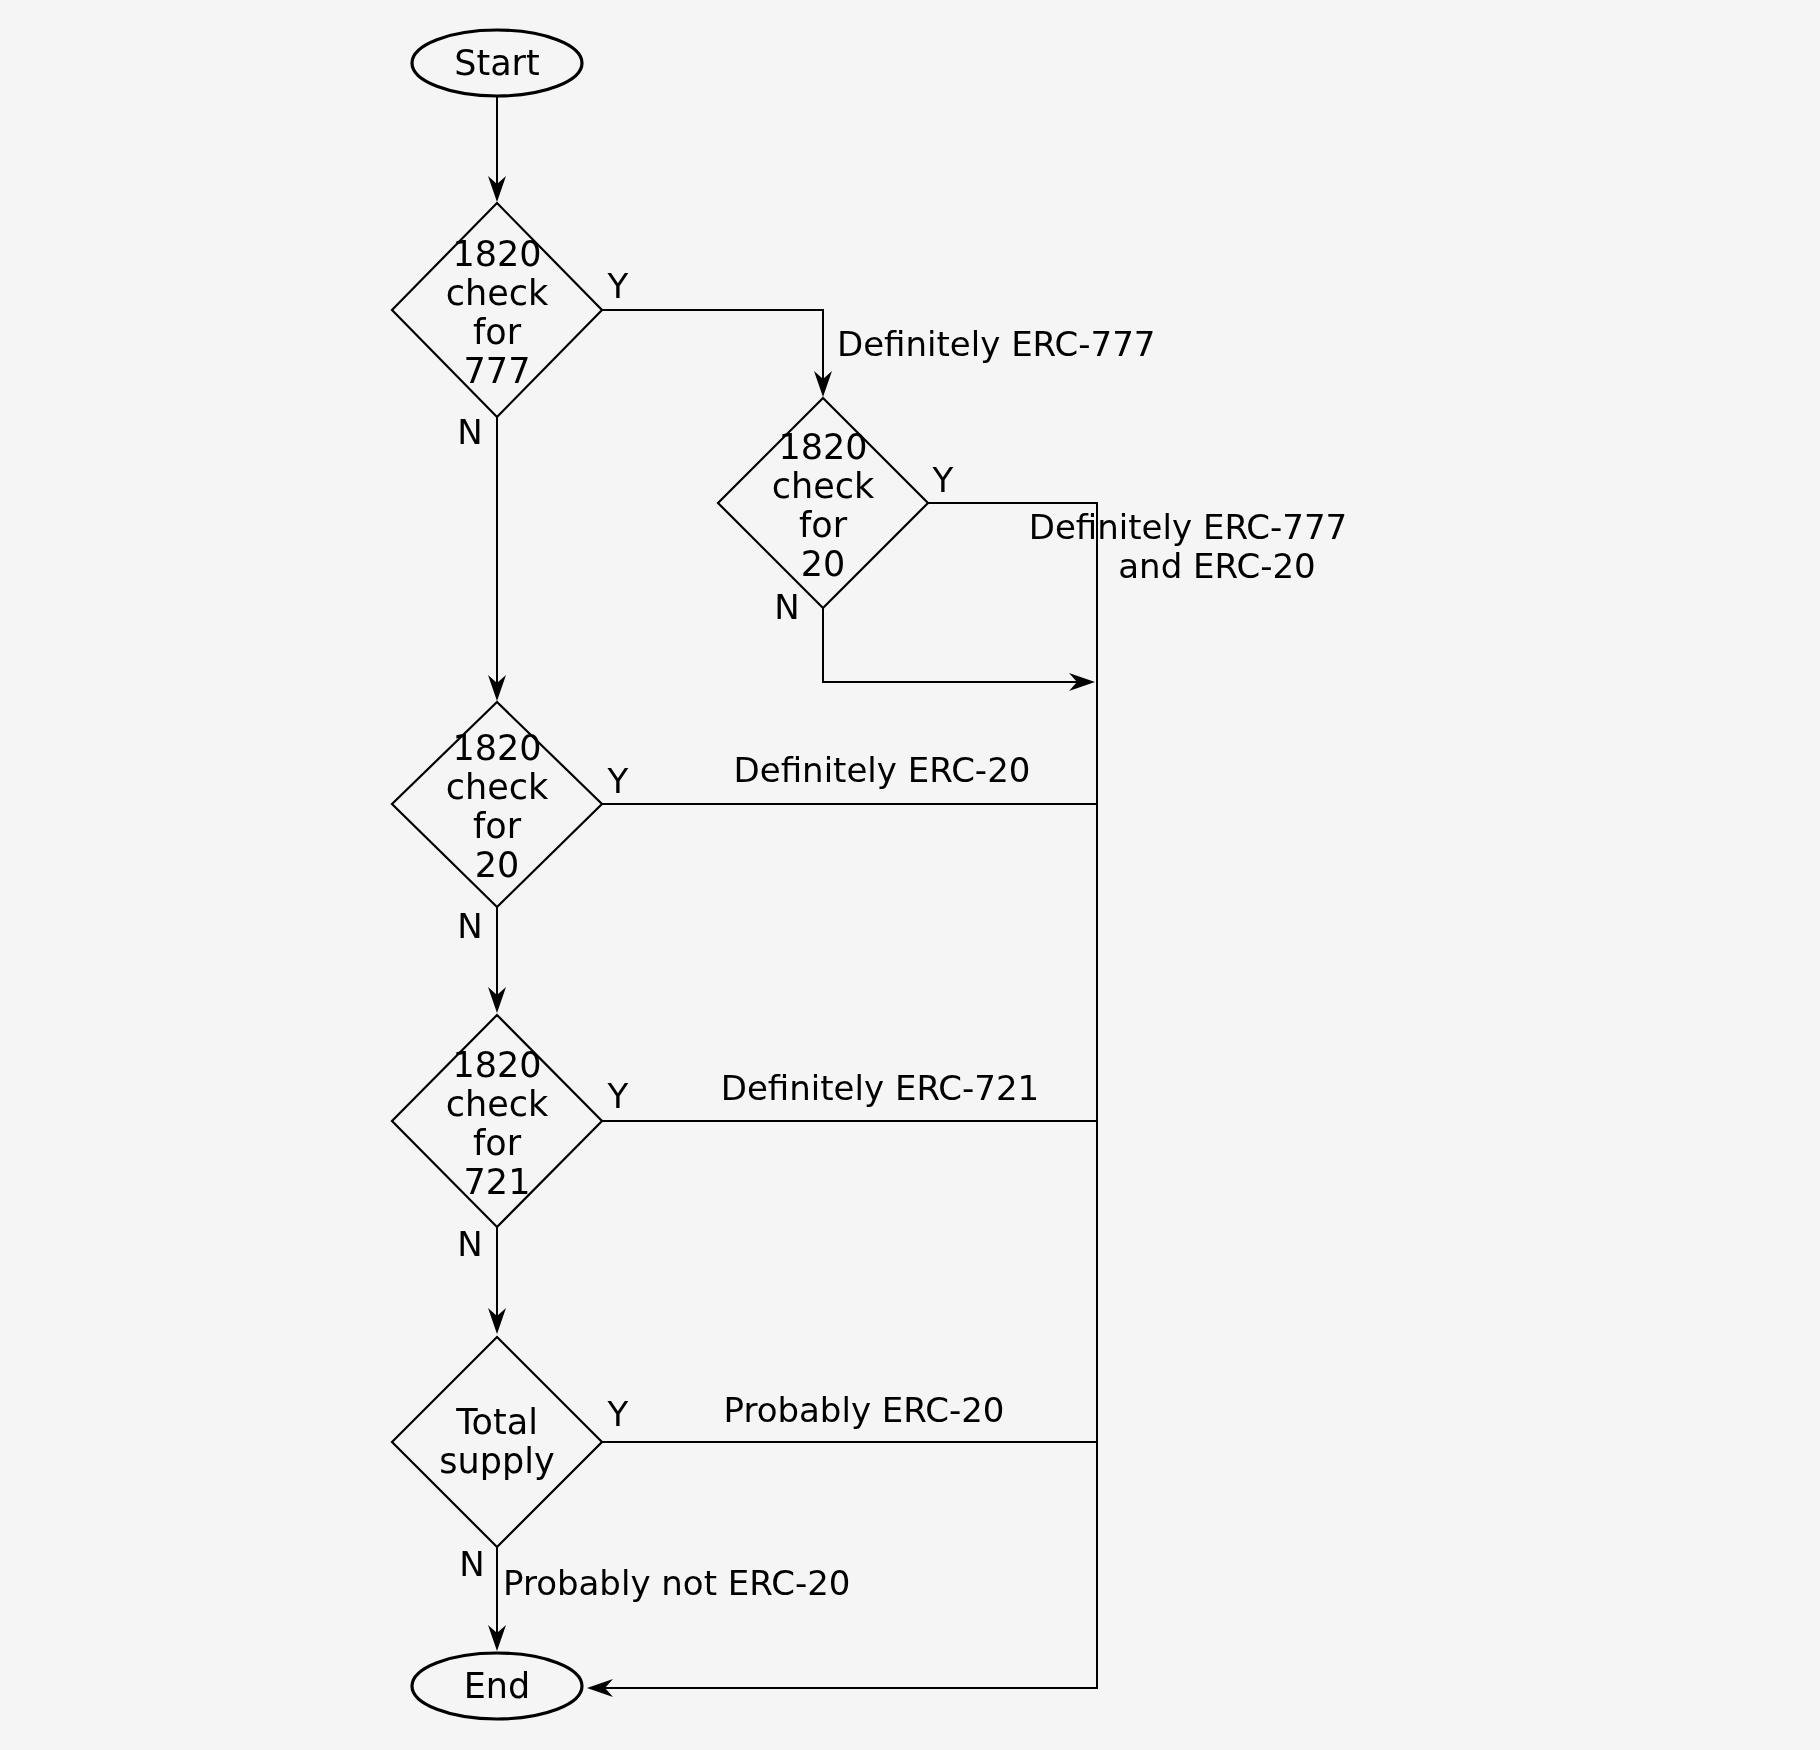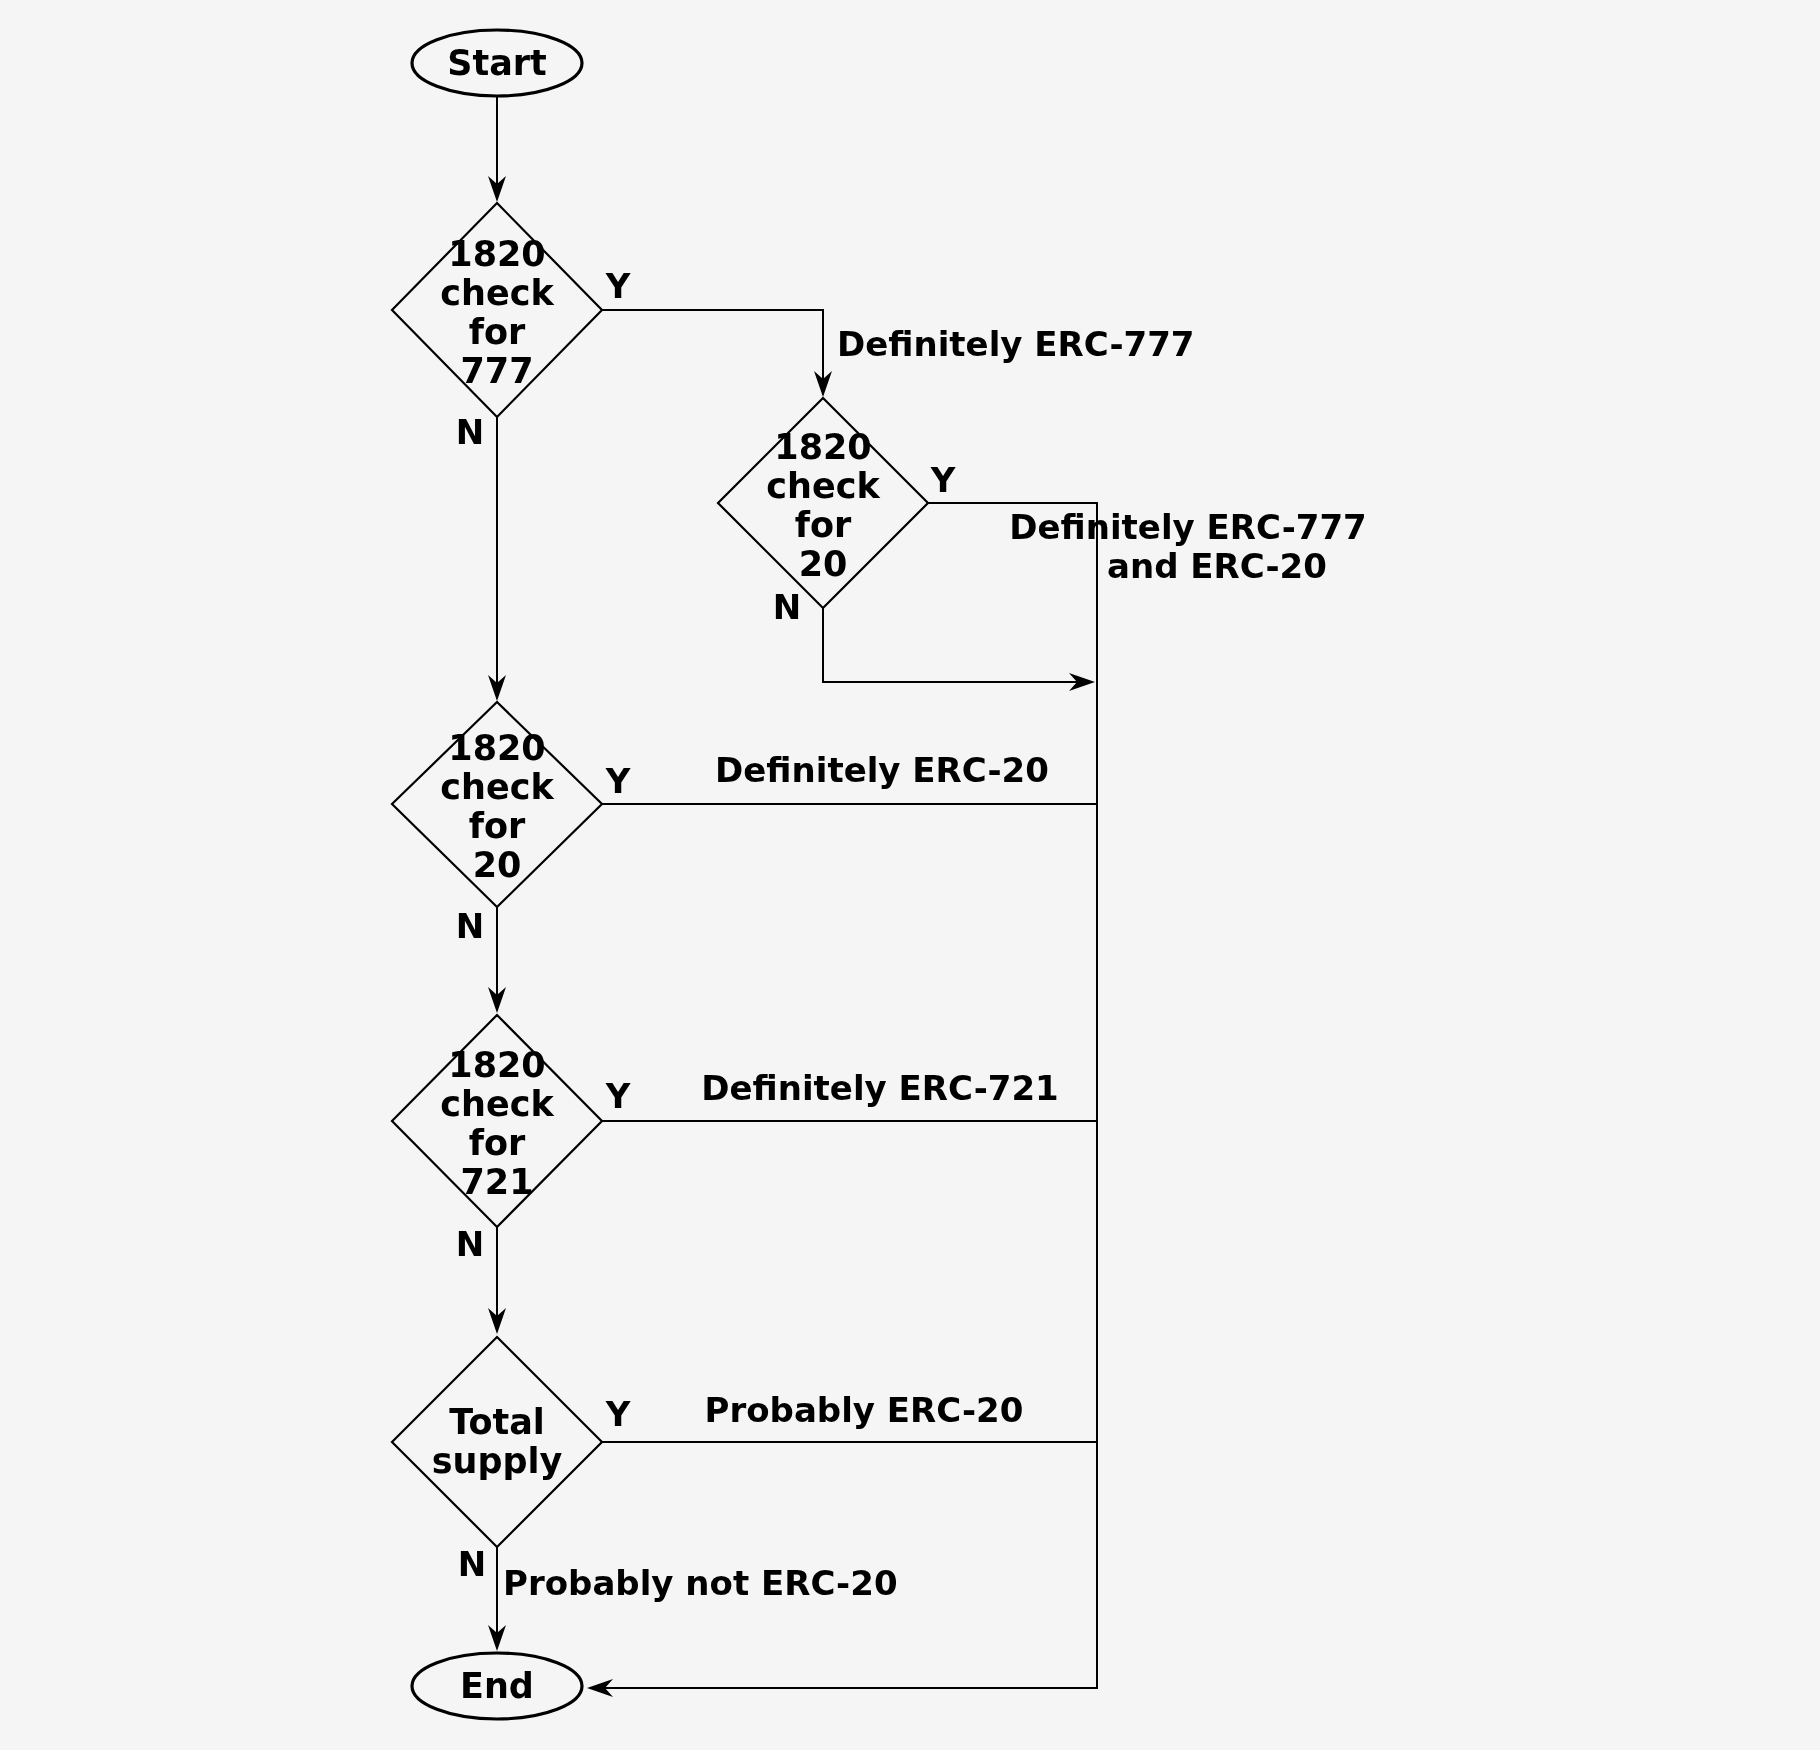--- a/index.html
+++ b/index.html
@@ -4,21 +4,20 @@
 <style>
   html, body {
     margin: 0;
     padding: 0;
     background: #f5f5f5;
   }
   .canvas-wrap {
     width: 1464px;
     height: 1750px;
     background: #fde047;
-    font-weight: bold;
   }
   svg {
     display: block;
     font-family: "DejaVu Sans", "Liberation Sans", sans-serif;
   }
   .node-shape {
     fill: #f5f5f5;
     stroke: #000000;
   }
   .ellipse-shape { stroke-width: 3.2; }

